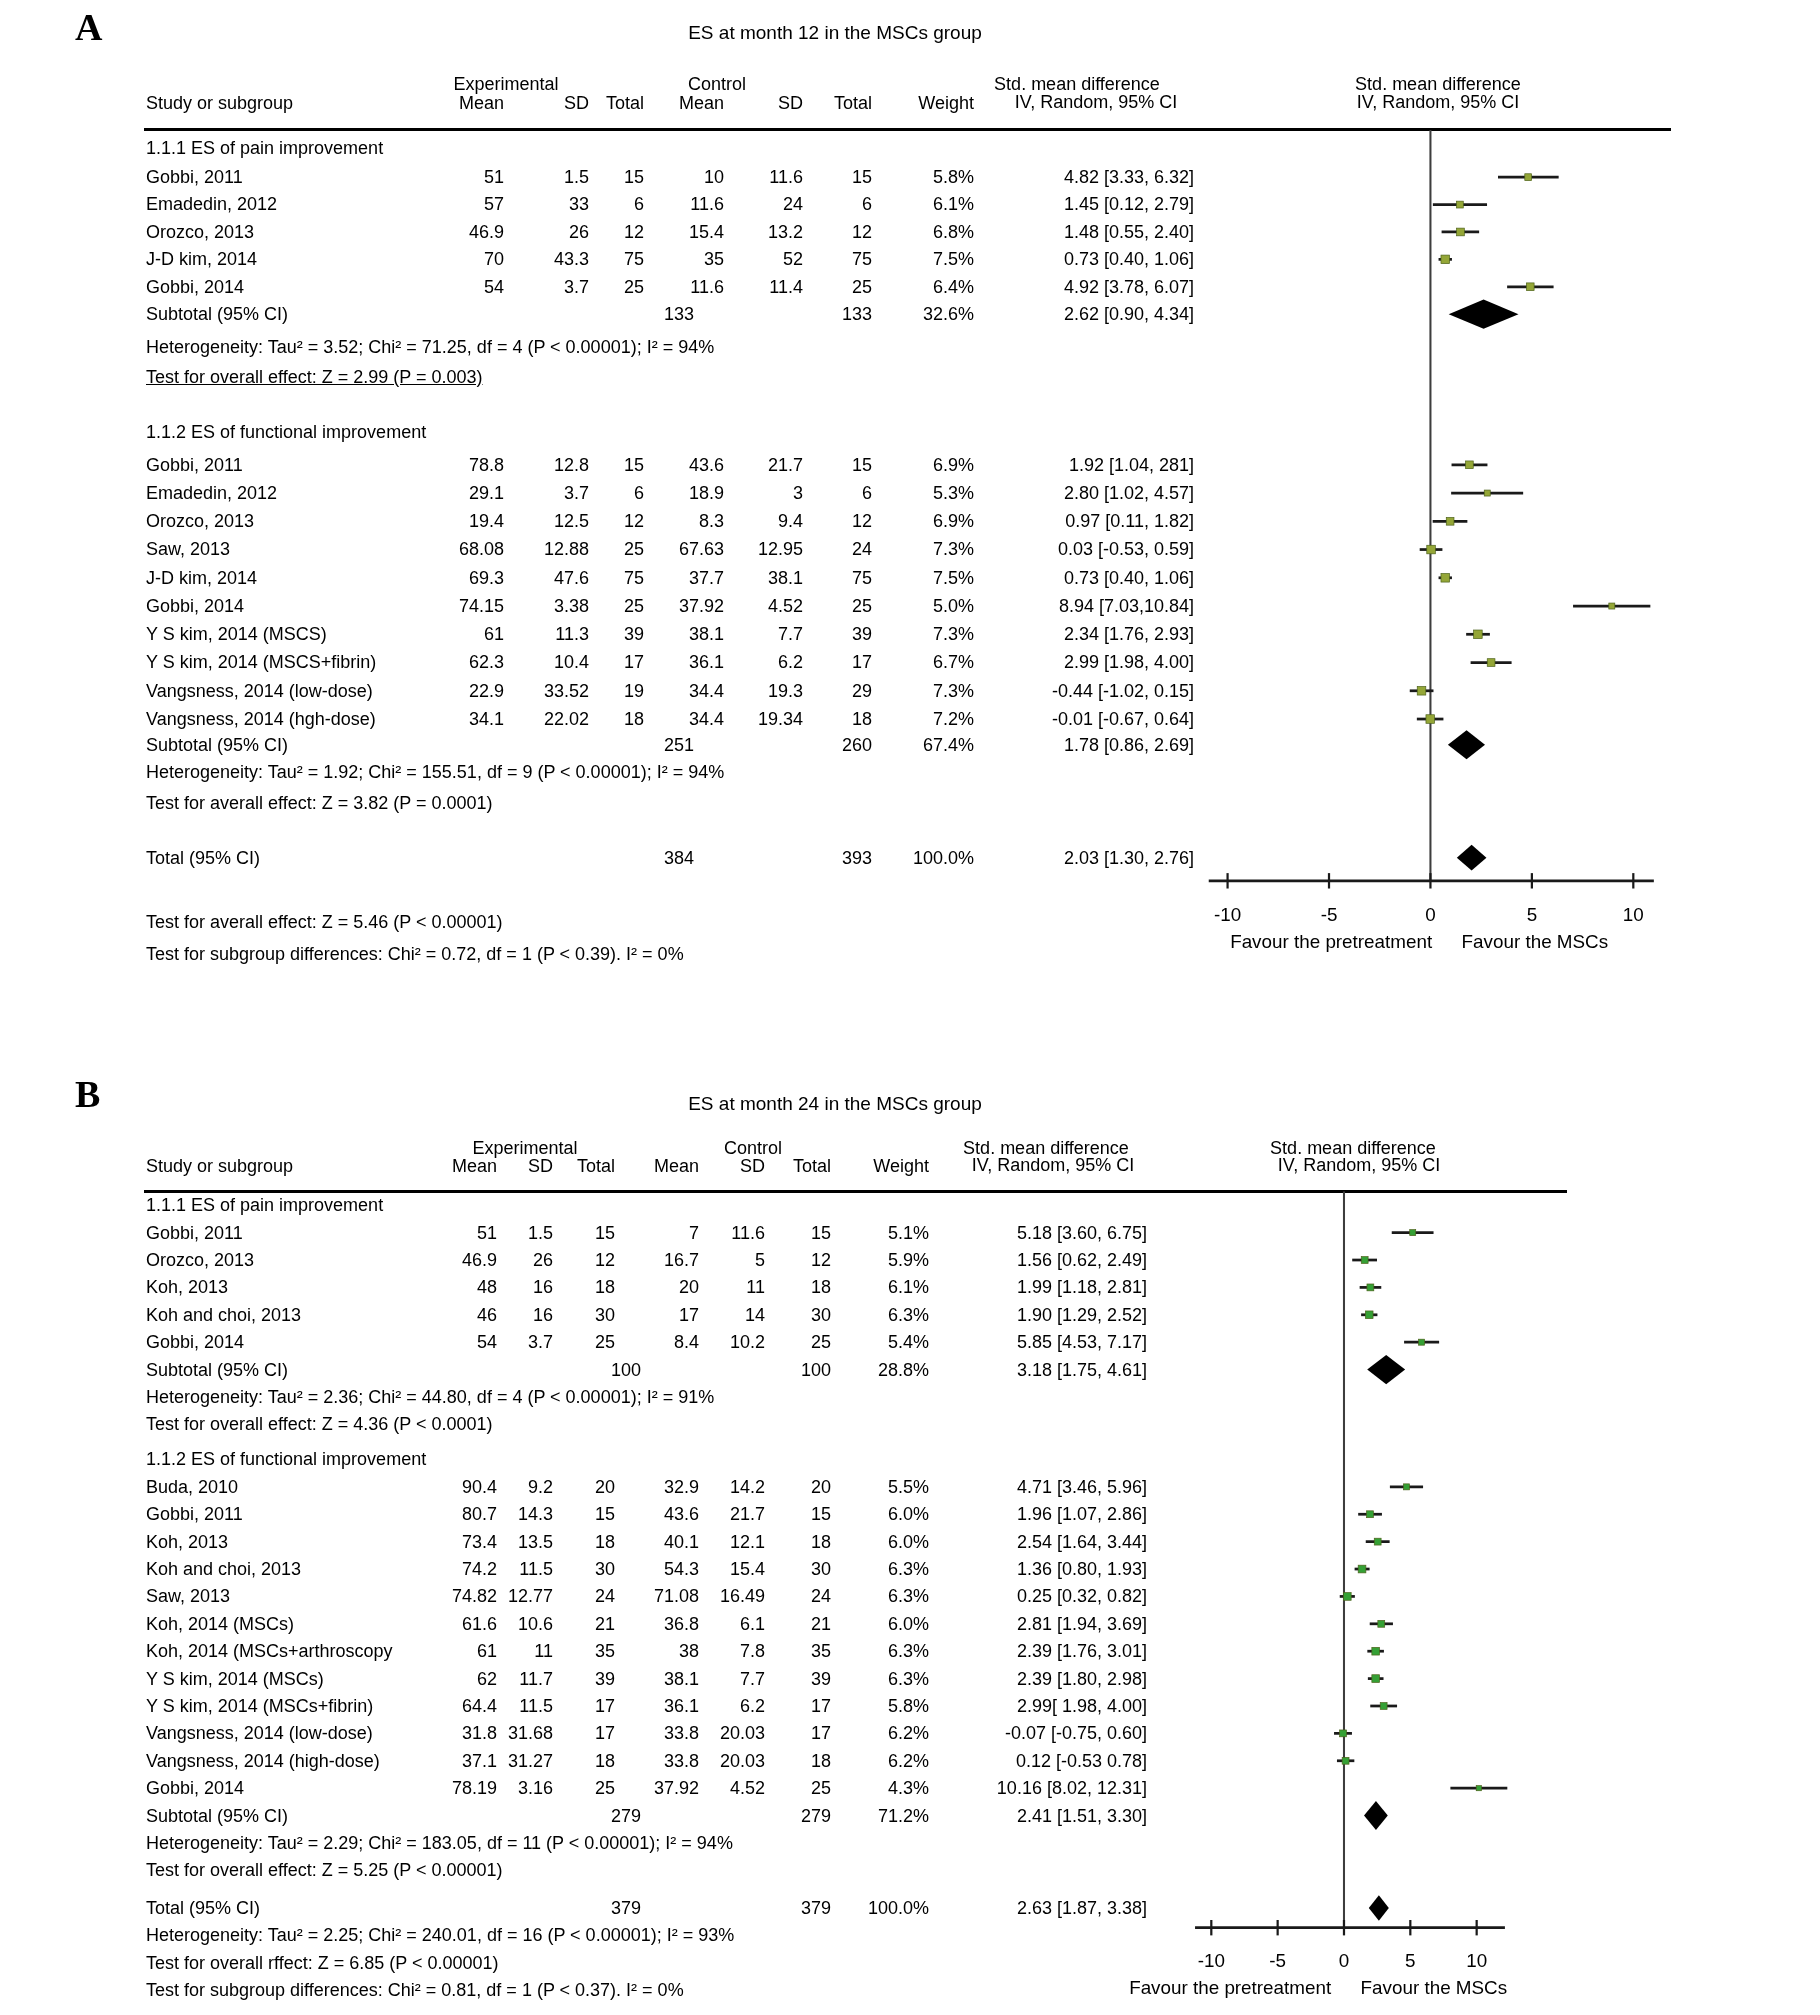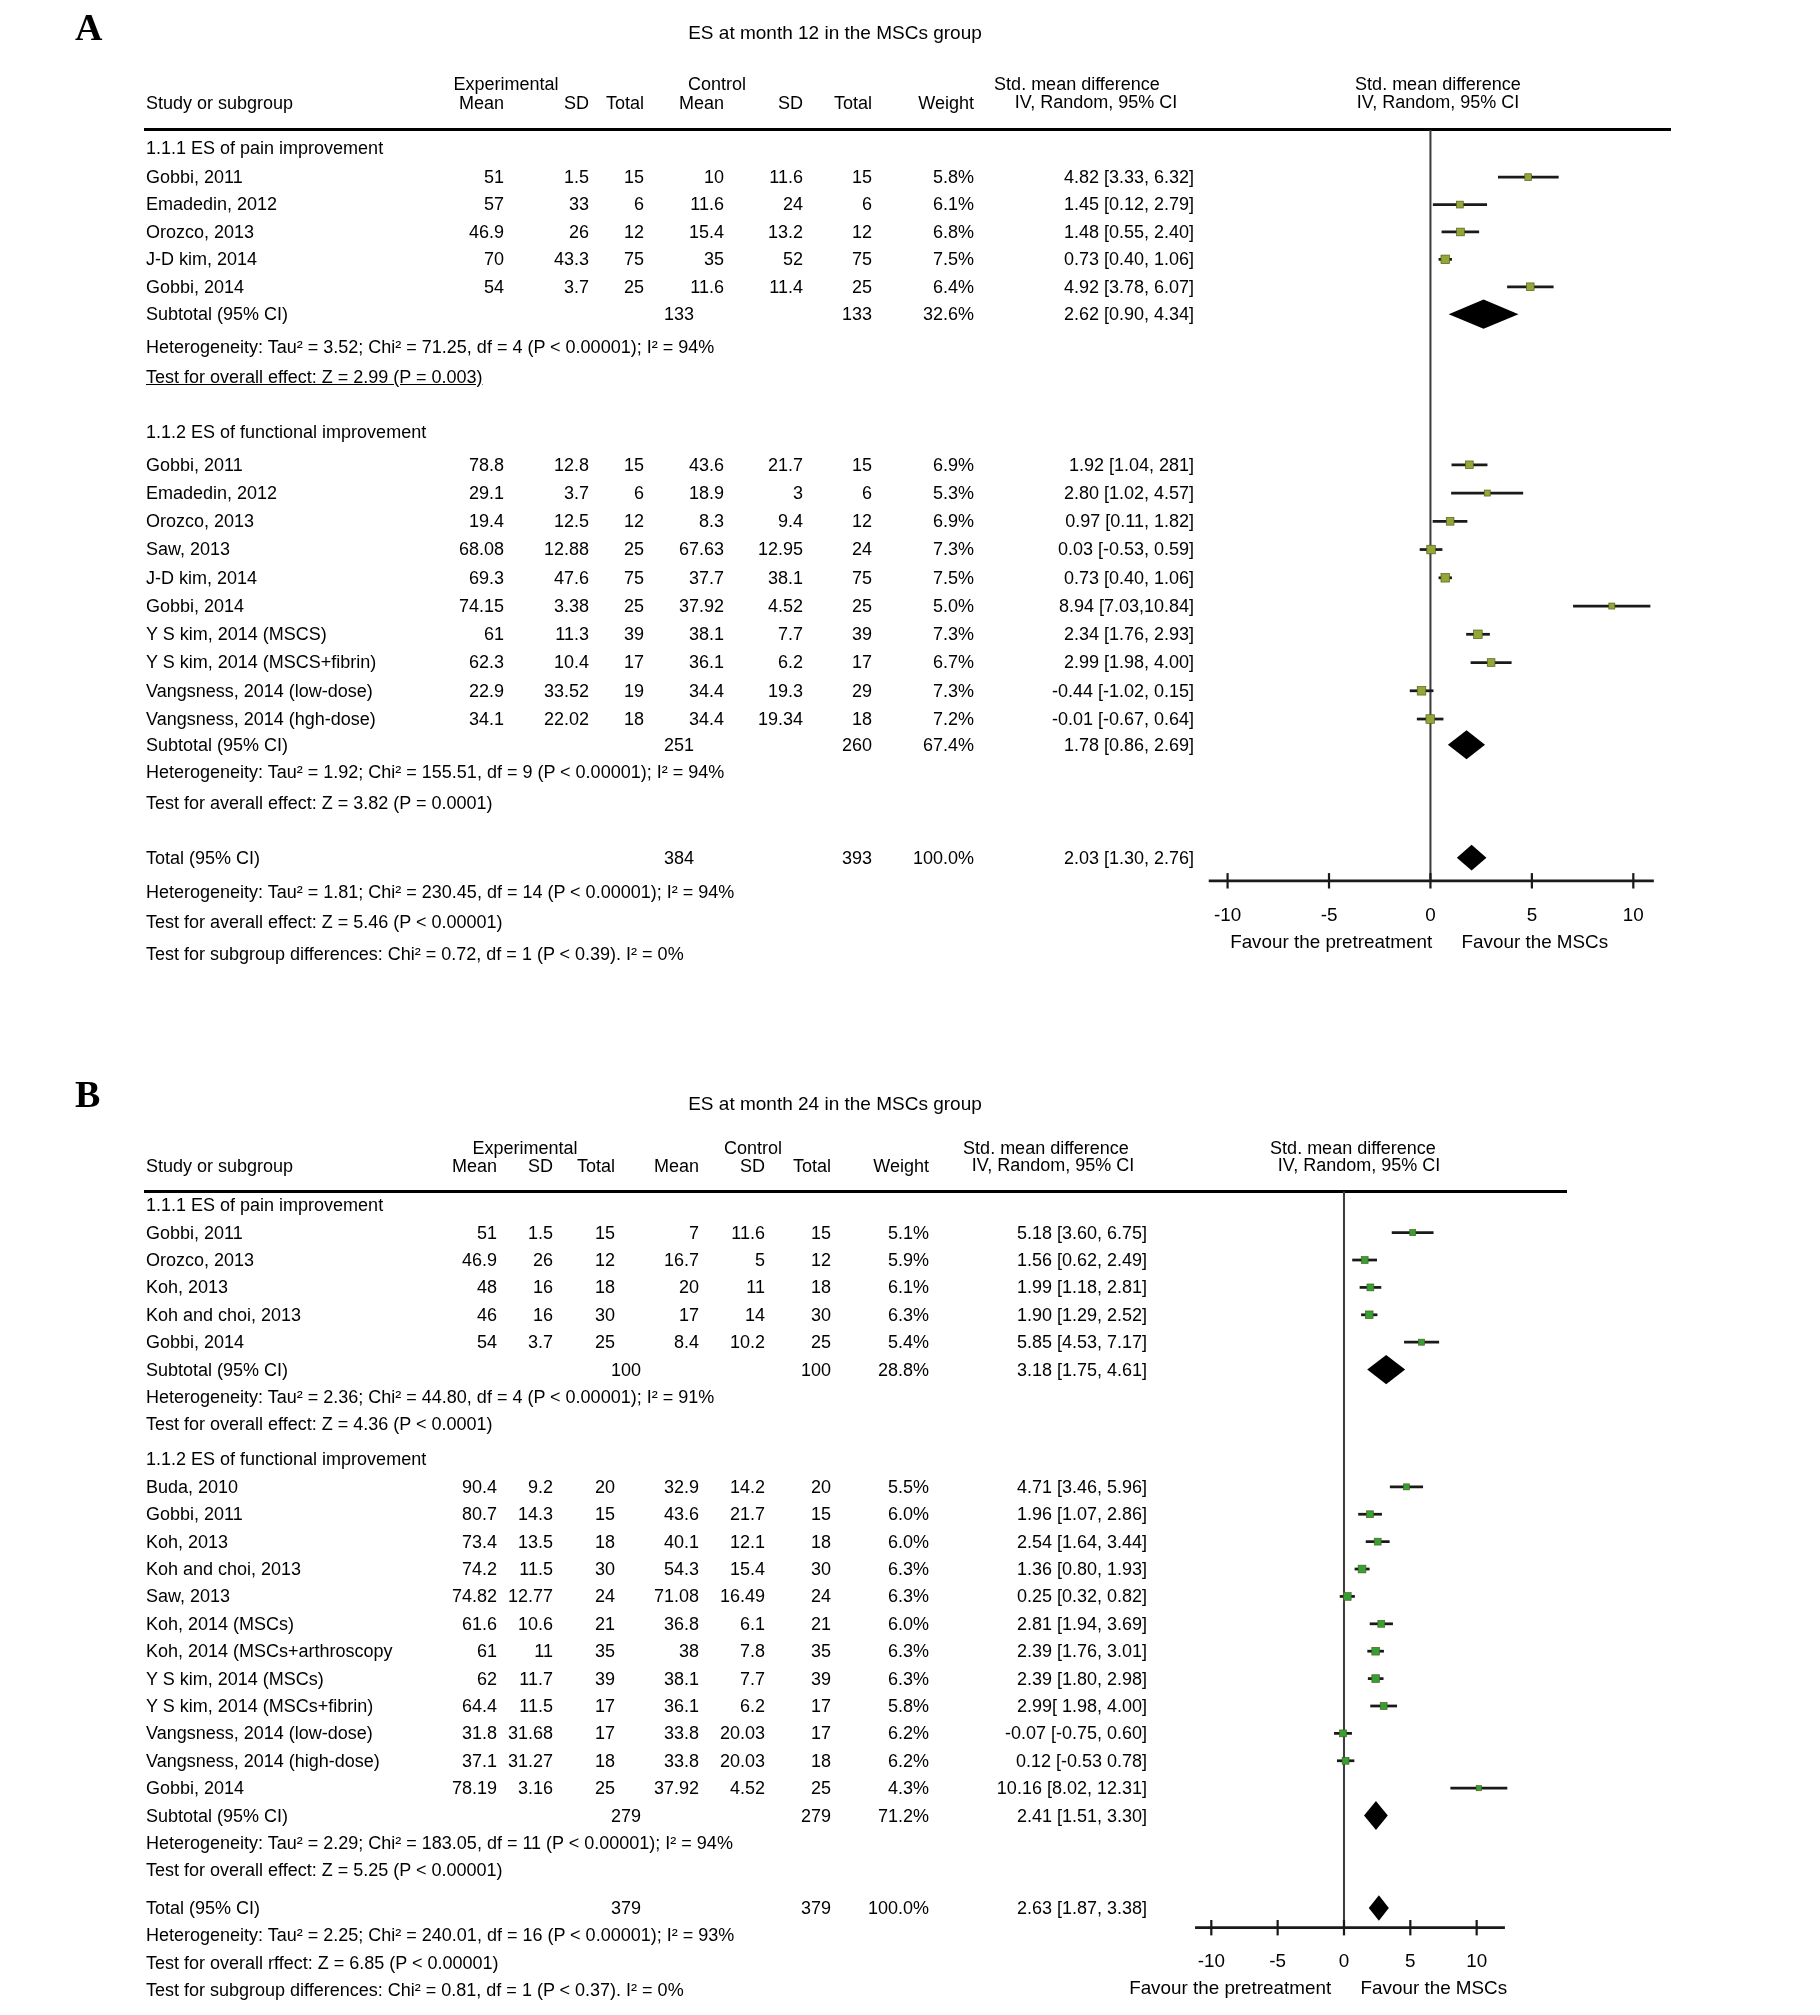--- a/index.html
+++ b/index.html
@@ -242,23 +242,20 @@
           </div>
           <div class="row" style="position: absolute; top: 792px;">
             <div class="cellL" style="left: 146px;">Test for averall effect: Z = 3.82 (P = 0.0001)</div>
           </div>
           <div class="row" style="position: absolute; top: 847px;">
             <div class="cellL" style="left: 146px;">Total (95% CI)</div>
             <div class="cellR" style="left: 514px;">384</div>
             <div class="cellR" style="left: 692px;">393</div>
             <div class="cellR" style="left: 794px;">100.0%</div>
             <div class="cellR" style="left: 1014px;">2.03 [1.30, 2.76]</div>
-          </div>
-          <div class="row" style="position: absolute; top: 881px;">
-            <div class="cellL" style="left: 146px;">Heterogeneity: Tau² = 1.81; Chi² = 230.45, df = 14 (P &lt; 0.00001); I² = 94%</div>
           </div>
           <div class="row" style="position: absolute; top: 911px;">
             <div class="cellL" style="left: 146px;">Test for averall effect: Z = 5.46 (P &lt; 0.00001)</div>
           </div>
           <div class="row" style="position: absolute; top: 943px;">
             <div class="cellL" style="left: 146px;">Test for subgroup differences: Chi² = 0.72, df = 1 (P &lt; 0.39). I² = 0%</div>
           </div>
         </div>
         <svg width="1820" height="2015" viewBox="0 0 2126 2354" class="plot-layer" style="font-size:21px">
           <line x1="1671" y1="152" x2="1671" y2="1029" stroke="#3d3d3d" stroke-width="2.4"></line>

